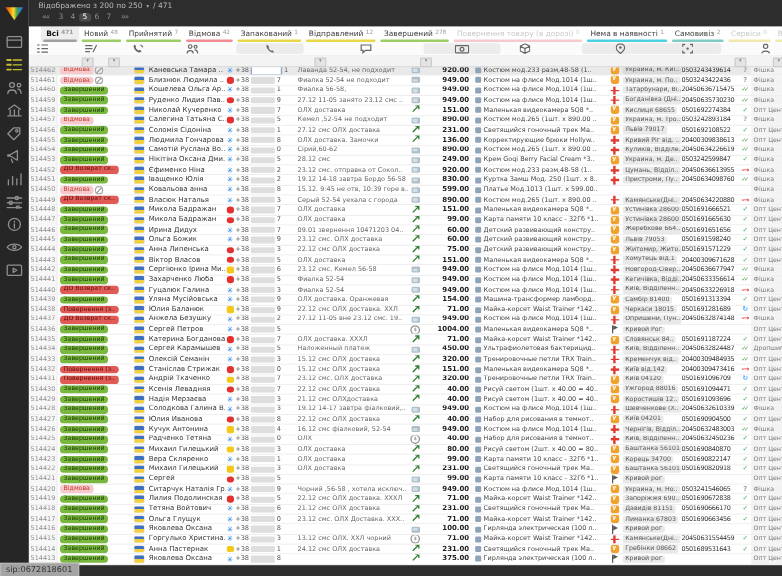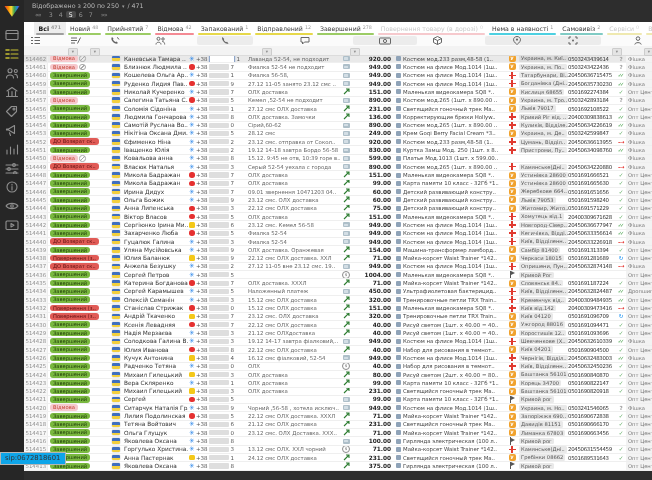--- a/index.html
+++ b/index.html
@@ -85,21 +85,21 @@
   .addr{background:#e9e9e9;border-radius:1.5px;padding:0 2px;font-size:5.2px;color:#555;
     max-width:46px;overflow:hidden;white-space:nowrap;height:6.4px;line-height:6.4px;}
   .row.sel .addr{background:#dadada;}
   .c-trk{width:48px;font-size:5.4px;letter-spacing:-0.3px;color:#333;}
   .c-ts{width:10px;justify-content:center;font-size:5.6px;font-weight:bold;}
   .ts-cc{letter-spacing:-1.8px;font-size:5px;padding-right:1.8px;}
   .ts-ra{letter-spacing:-0.5px;}
   .c-label{width:26px;background:#f3f3f3;font-size:5.2px;color:#7a7a7a;padding-left:2px;}
   
   .bottombar{position:absolute;left:0;top:471px;width:652px;height:9px;background:#2d2d2d;z-index:8;}
-  .sipchip{position:absolute;left:0;top:452px;background:#0ea5e9;border:0.8px solid #b5b5b5;
+  .sipchip{position:absolute;left:0;top:469px;background:#a3a3a3;border:0.8px solid #b5b5b5;
     font-size:6.8px;color:#333;padding:1px 5px 1.5px 4px;z-index:10;}
 </style>
 </head>
 <body>
 
 <div class="app">
 
   <div class="sidebar">
     <div class="logo">
       <svg width="20" height="18" viewBox="0 0 24 20">

